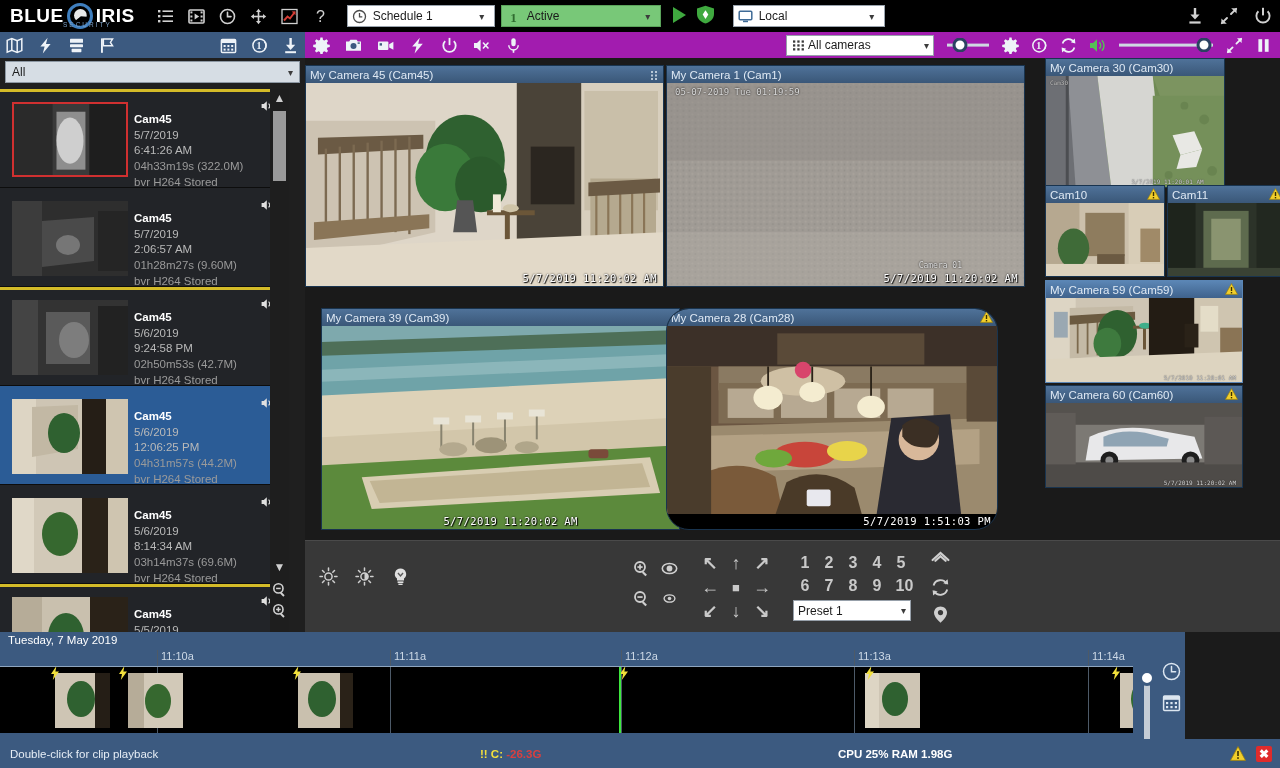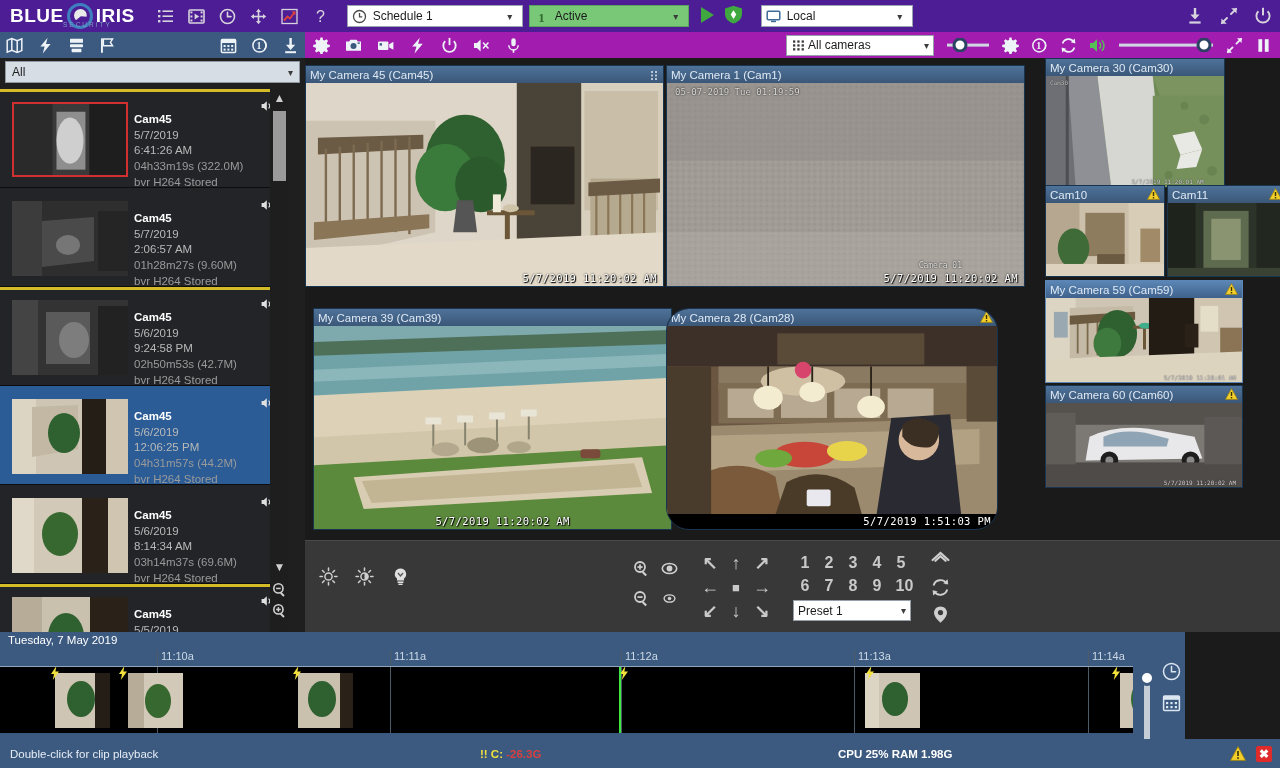--- a/index.html
+++ b/index.html
@@ -7,21 +7,21 @@
   body {
     font-family: "Liberation Sans", sans-serif;
     background:#1b1b1b; color:#e8e8e8; font-size:12px;
     -webkit-font-smoothing: antialiased;
   }
   #app { position:relative; width:1280px; height:768px; }
 
   
   .titlebar {
     position:absolute; left:0; top:0; width:1280px; height:32px;
-    background:#4c1d95; display:flex; align-items:center;
+    background:#000000; display:flex; align-items:center;
   }
   .logo { display:flex; align-items:center; margin-left:10px; height:32px; }
   .logo-word {
     font-weight:bold; font-size:19px; letter-spacing:0.5px;
     font-family:"Liberation Sans", sans-serif;
   }
   .logo-blue { color:#ffffff; }
   .logo-iris { color:#ffffff; }
   .logo-ring {
     width:26px; height:26px; border-radius:50%;
@@ -43,21 +43,21 @@
   .tbi svg { display:block; }
 
   .ctrl-group { display:flex; align-items:center; margin-left:18px; gap:0; }
   .combo {
     height:22px; background:#ffffff; color:#1b1b1b;
     border:1px solid #9aa4ae; display:flex; align-items:center;
     font-size:12px; padding:0 4px; position:relative; cursor:pointer;
   }
   .combo .cb-label { flex:1; padding-left:4px; white-space:nowrap; overflow:hidden; }
   .combo .cb-arrow { width:16px; text-align:center; color:#3c3c3c; font-size:10px; }
-  .combo-schedule { width:176px; }
+  .combo-schedule { width:148px; }
   .combo-active { width:160px; background:#78c878; border-color:#5aa45a; margin-left:6px; }
   .combo-local { width:152px; margin-left:18px; }
   .cb-ico { width:15px; height:15px; margin-right:2px; flex:0 0 15px; }
 
   .playbtn { margin-left:10px; cursor:pointer; }
   .shieldbtn { margin-left:8px; cursor:pointer; }
 
   .win-ctrls {
     position:absolute; right:8px; top:0; height:32px;
     display:flex; align-items:center; gap:16px;
@@ -976,21 +976,21 @@
             <rect width="120" height="75" fill="#2c3329"></rect>
             <rect x="0" y="0" width="28" height="75" fill="#1e241c"></rect>
             <rect x="36" y="8" width="46" height="58" fill="#5e6b4e"></rect>
             <rect x="44" y="16" width="30" height="42" fill="#8a9470"></rect>
             <rect x="90" y="0" width="30" height="75" fill="#222820"></rect>
             <rect y="66" width="120" height="9" fill="#3a4234"></rect>
           </svg>
         </div>
       </div>
 
-      <div class="pane" style="left:8px;top:250px;width:359px;height:222px;">
+      <div class="pane" style="left:16px;top:250px;width:359px;height:222px;">
         <div class="pane-hdr">
           <span>My Camera 39 (Cam39)</span>
         </div>
         <div class="pane-body">
           <svg class="vid" viewBox="0 0 359 205" preserveAspectRatio="none">
             <rect width="359" height="205" fill="#8fb8ba"></rect>
             <rect width="359" height="36" fill="#7ea9ad"></rect>
             <path d="M0 16 L359 4 L359 20 L0 32 Z" fill="#4e6f58"></path>
             <path d="M0 30 L359 18 L359 62 L0 78 Z" fill="#6fa3a8"></path>
             <path d="M0 70 L359 52 L359 100 L0 122 Z" fill="#ddd2b8"></path>

